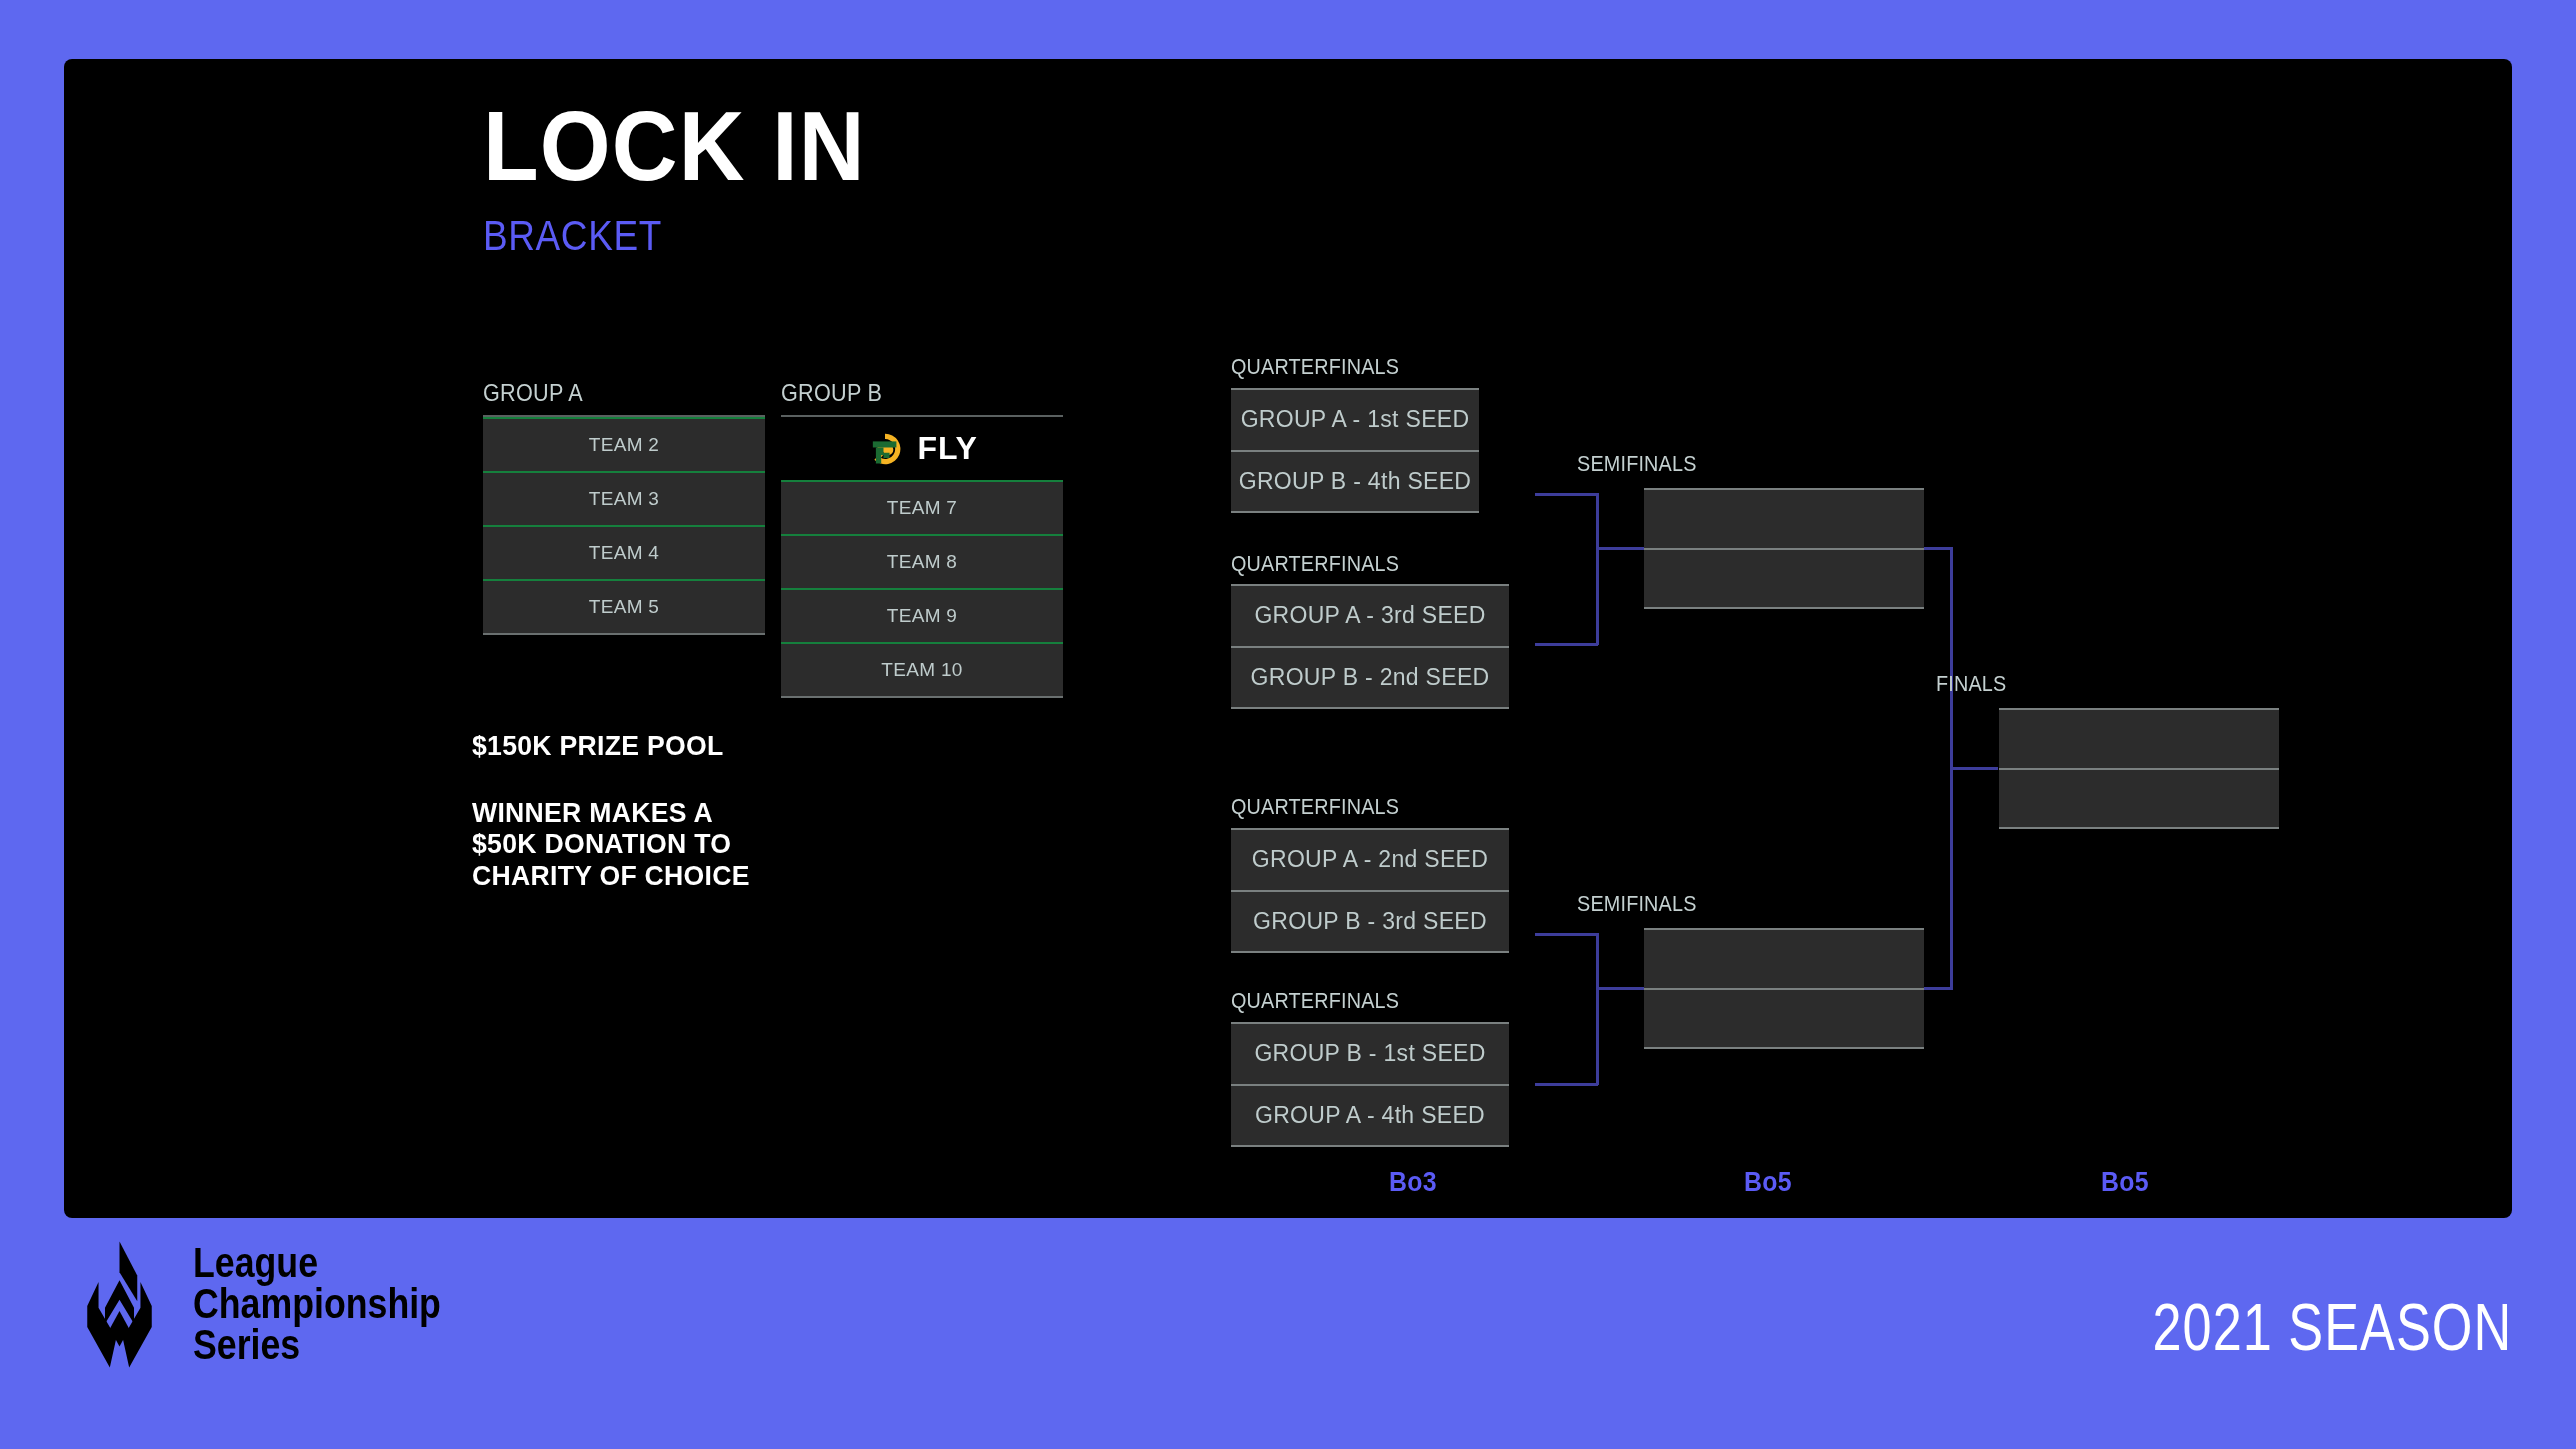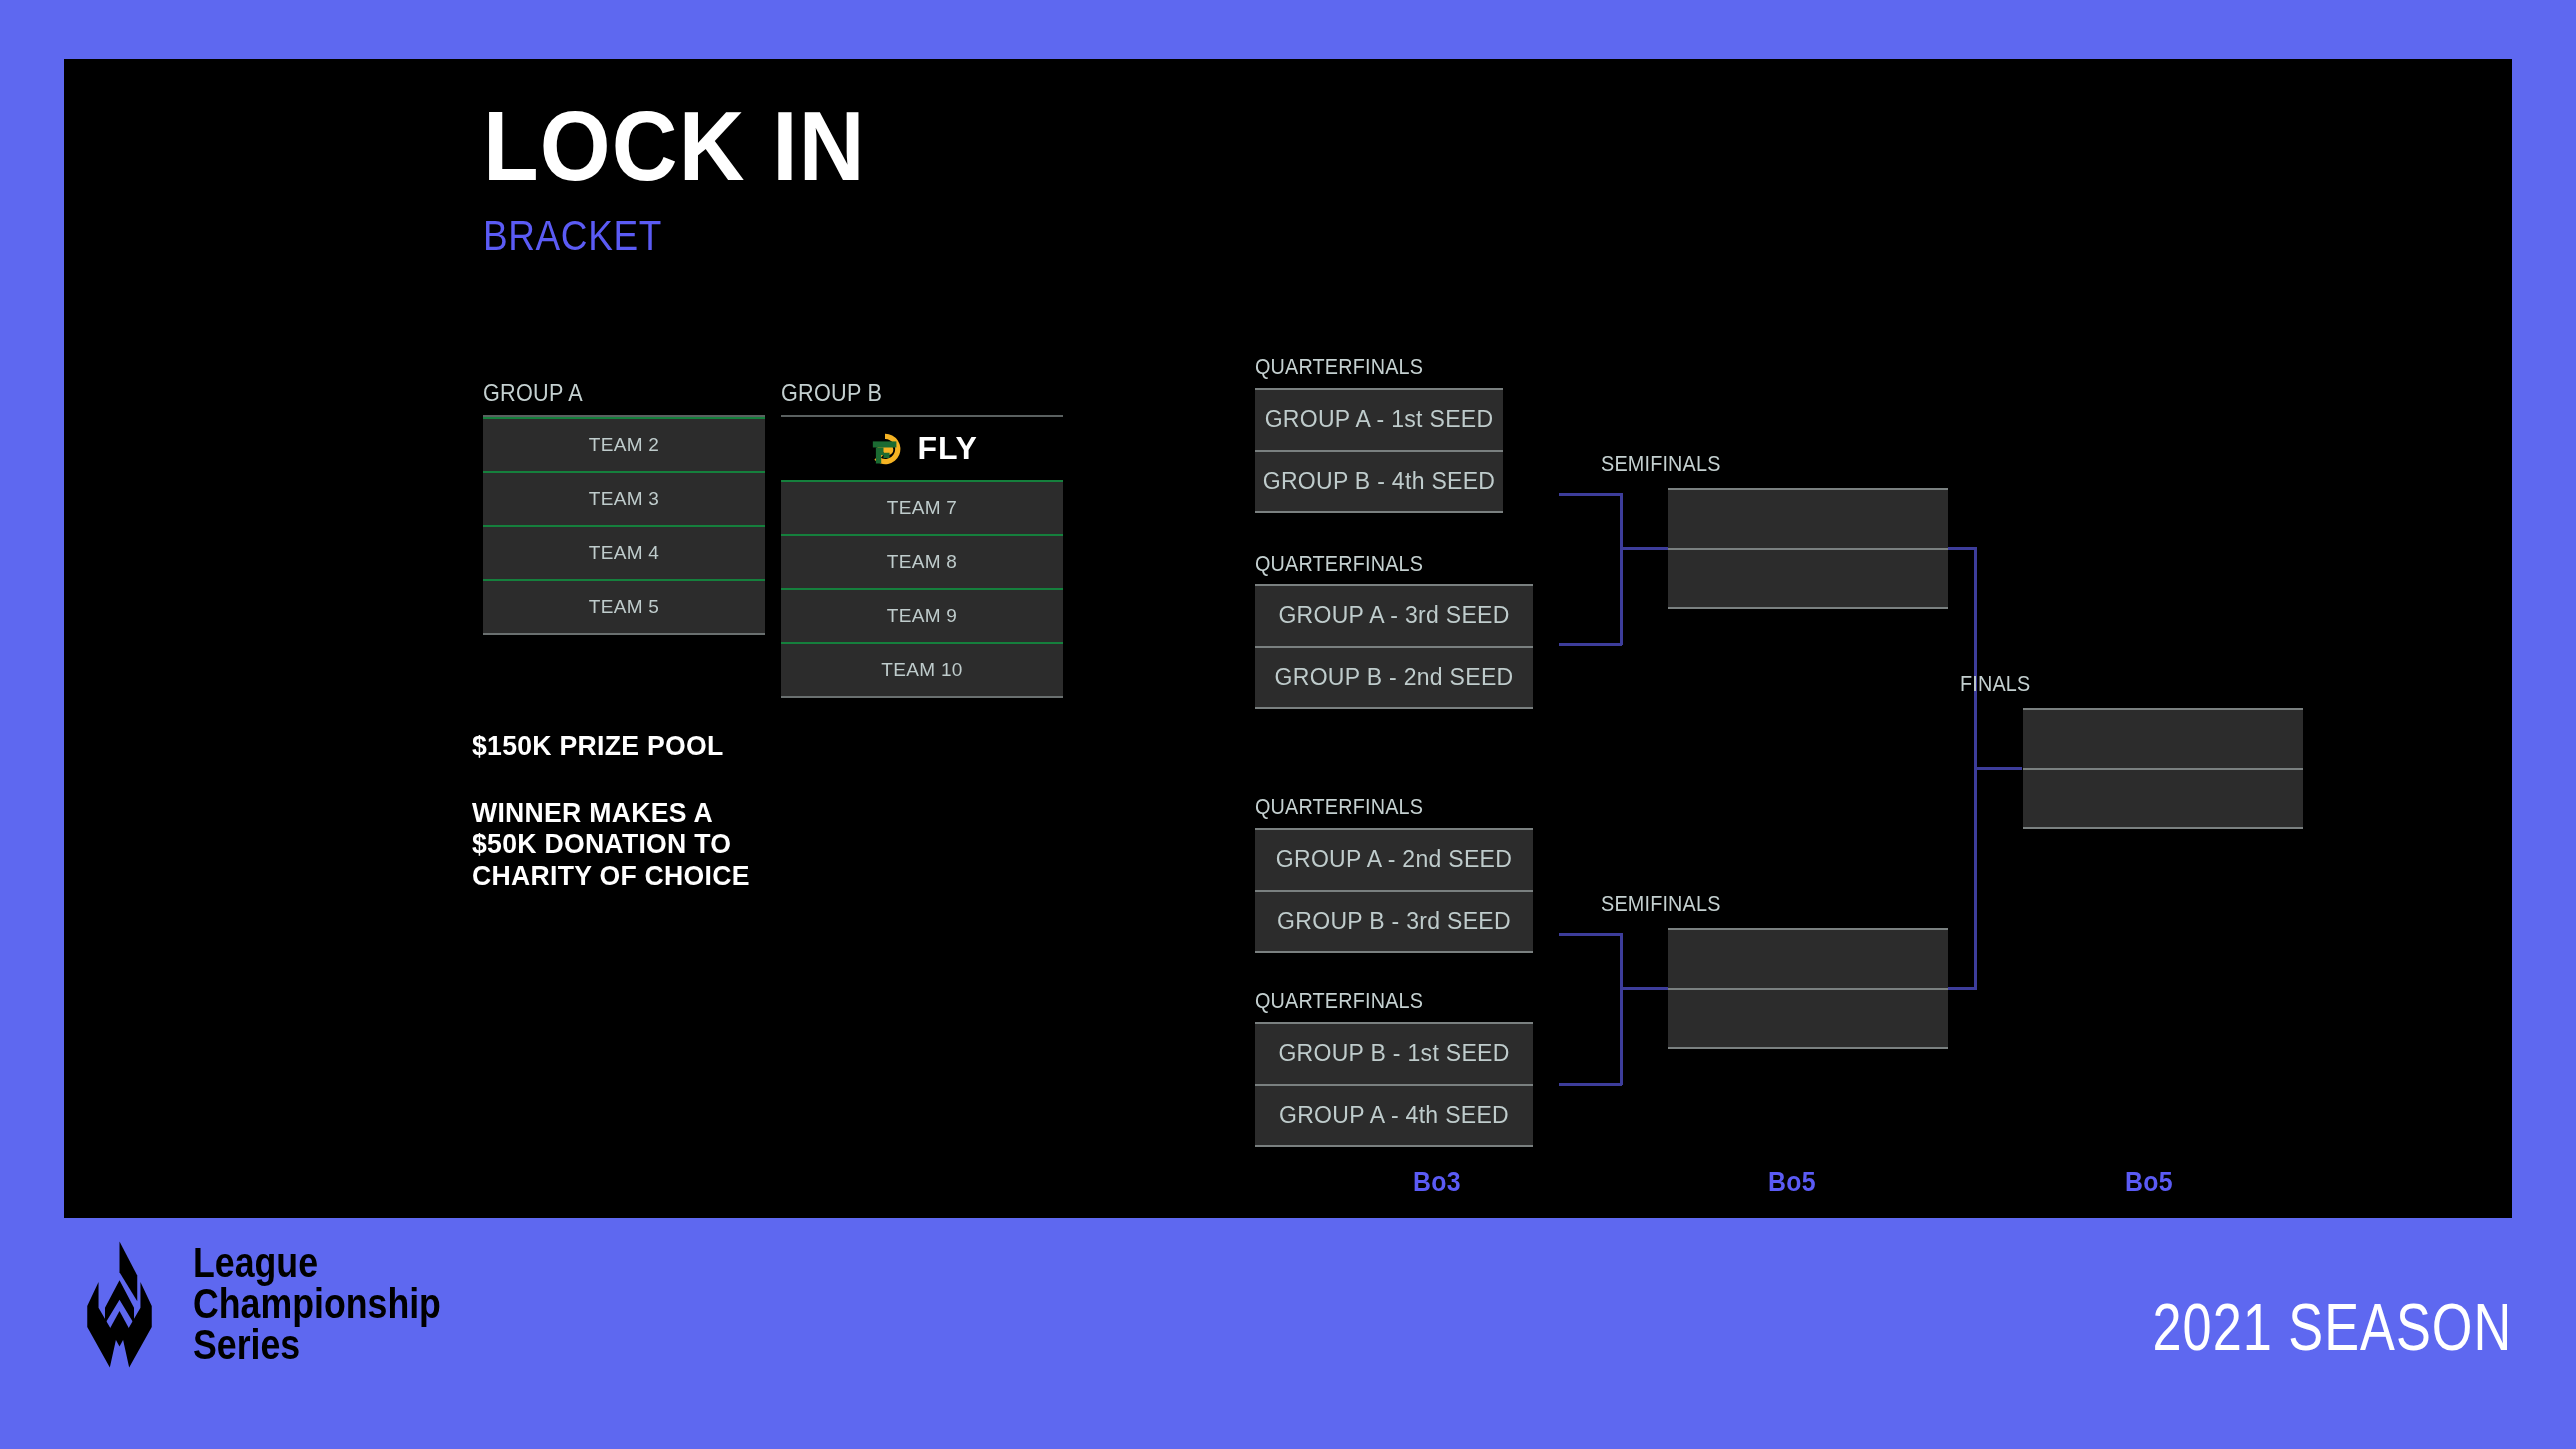--- a/index.html
+++ b/index.html
@@ -16,20 +16,21 @@
   }
 
   
   #stage {
     position: absolute;
     left: 64px;
     top: 59px;
     width: 2448px;
     height: 1159px;
     background: #000000;
+    border-radius: 8px;
   }
 
   
   #title-block {
     position: absolute;
     left: 419px;
     top: 37px;
   }
   #lockin-title {
     font-family: "Liberation Sans Narrow", "Liberation Sans", sans-serif;
@@ -126,21 +127,21 @@
     letter-spacing: 0.3px;
     transform: scaleX(0.95);
     transform-origin: left top;
     white-space: pre-line;
   }
 
   
   #bracket {
     position: absolute;
     left: 0; top: 0;
-    width: 2448px; height: 1159px; margin-left: 24px;
+    width: 2448px; height: 1159px;
   }
   .round-label {
     position: absolute;
     font-size: 22px;
     letter-spacing: 0.2px;
     color: #C4D0D0;
     transform: scaleX(0.9);
     transform-origin: left center;
     white-space: nowrap;
   }

